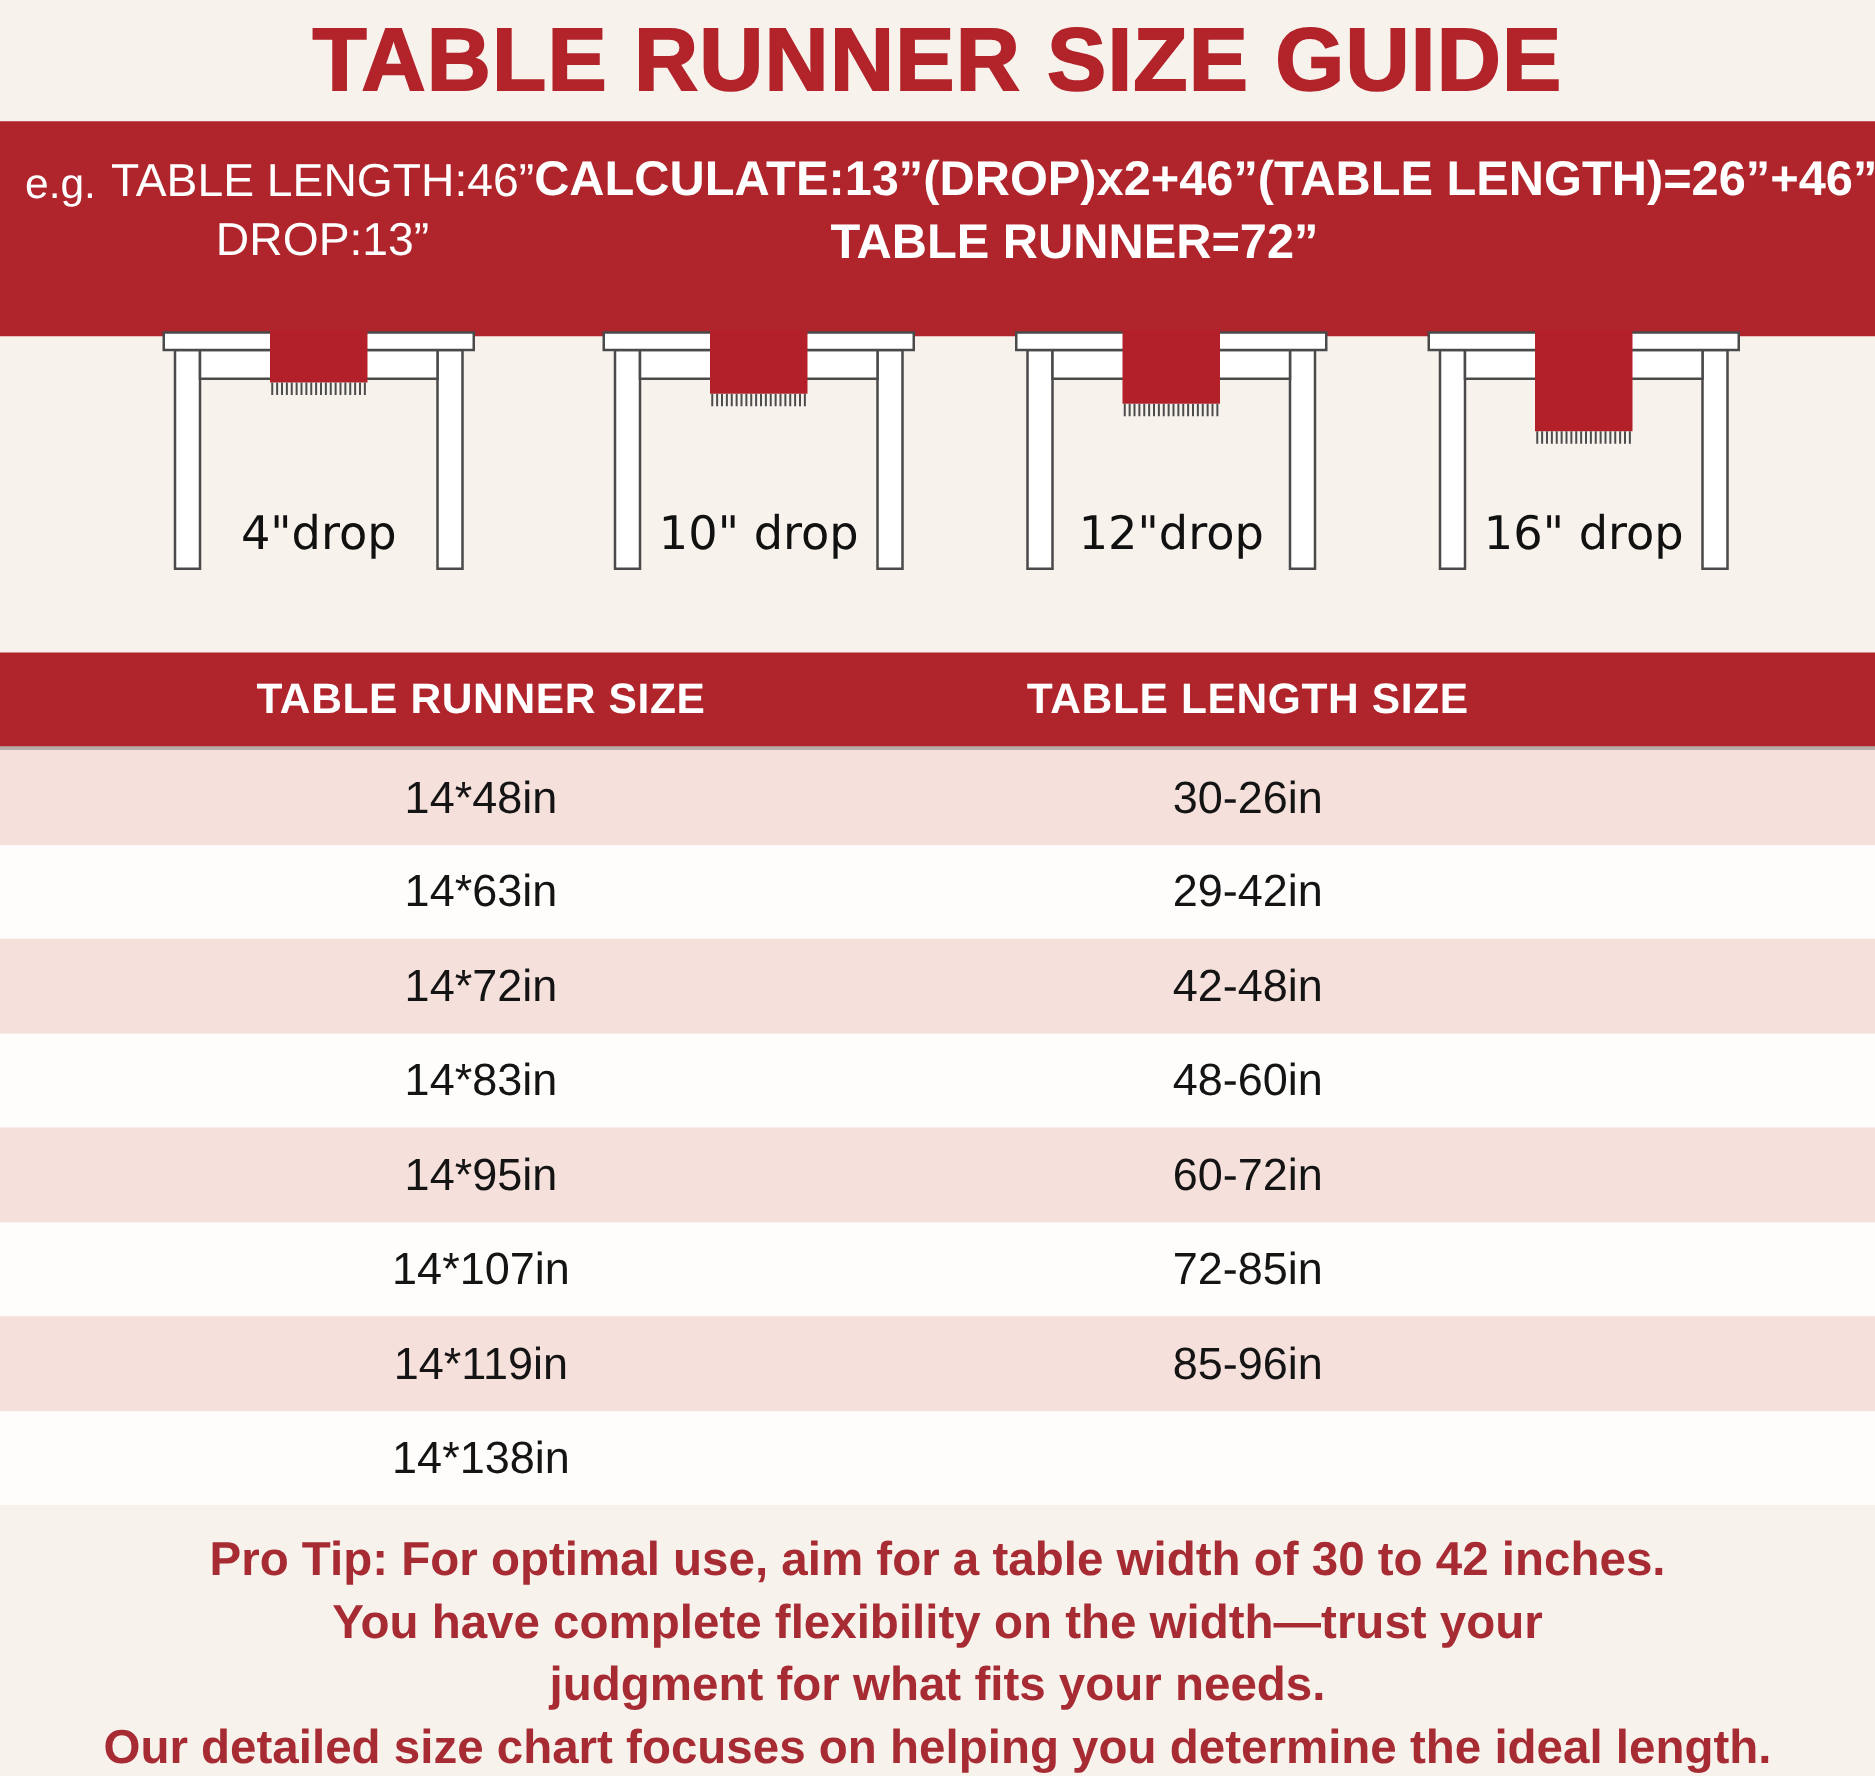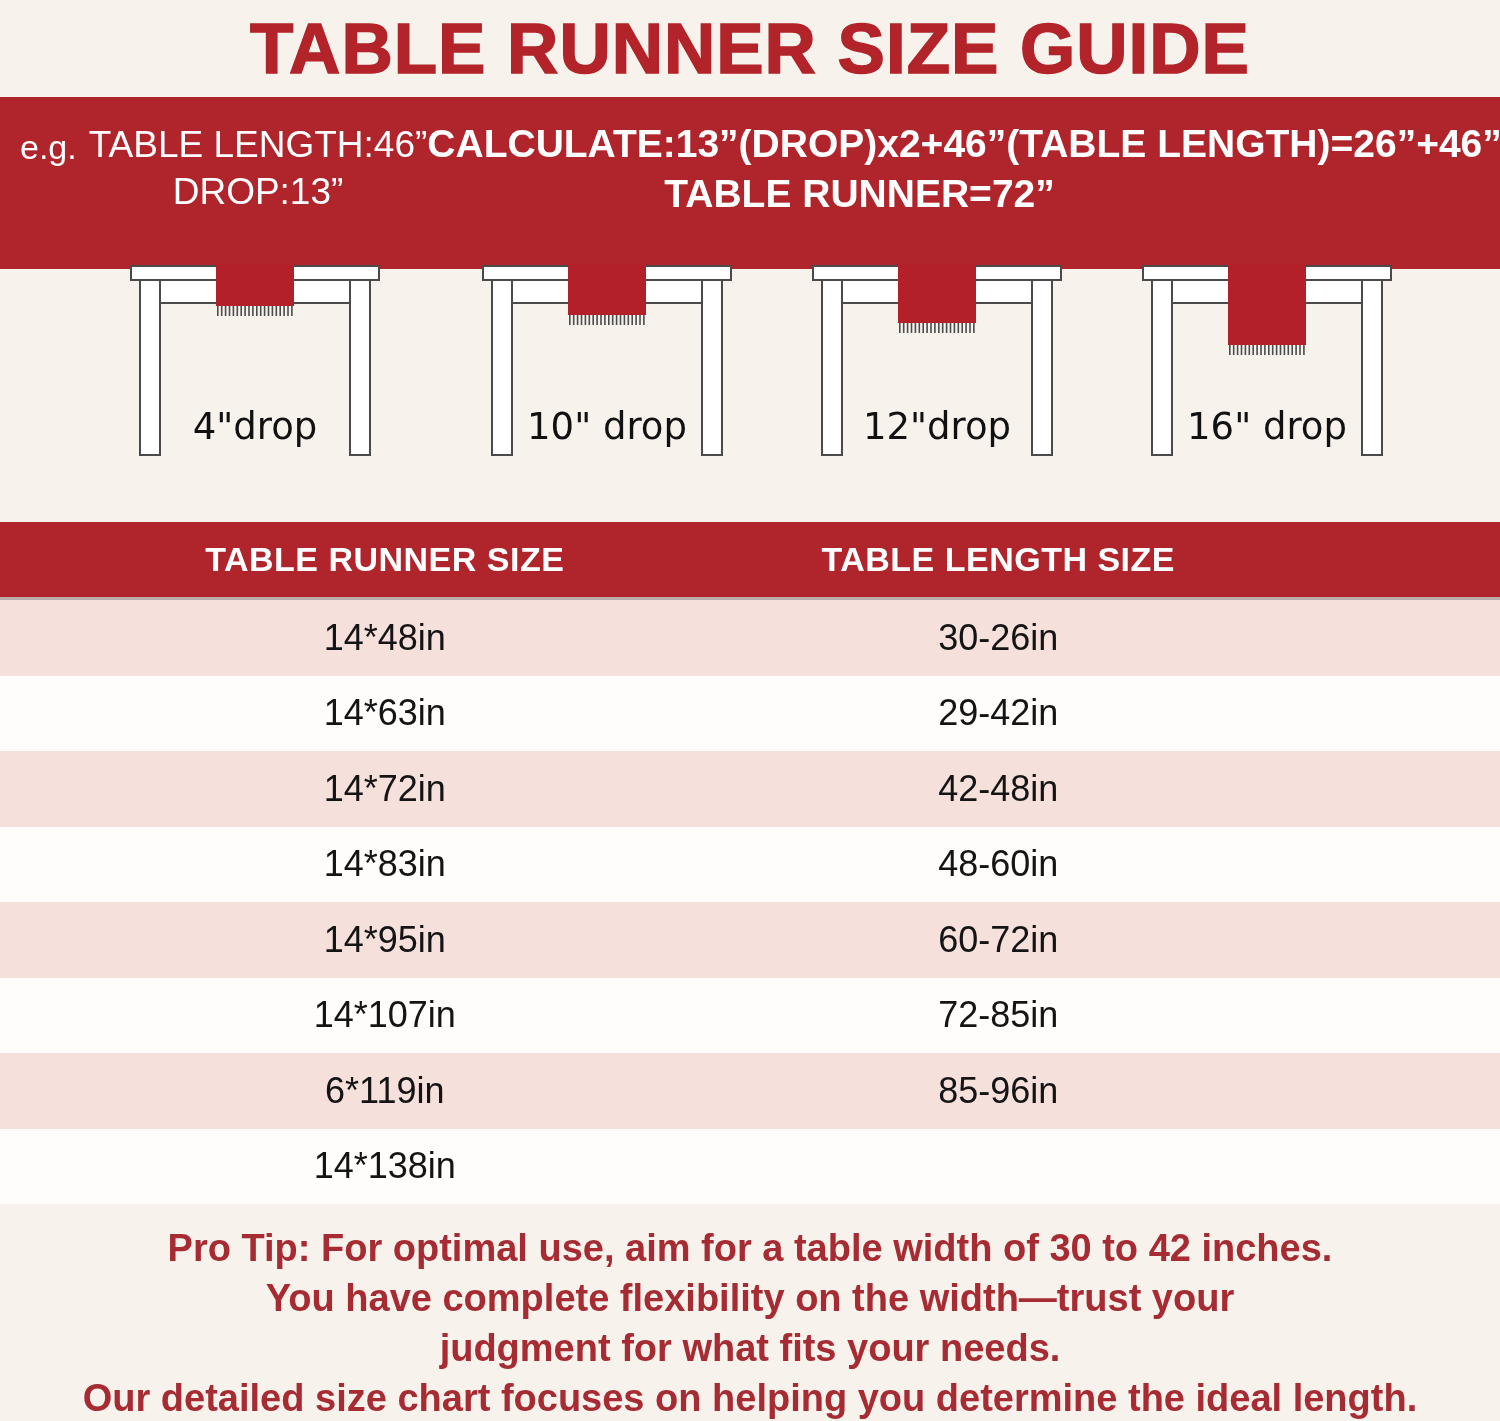--- a/index.html
+++ b/index.html
@@ -178,21 +178,21 @@
     </div>
     <div class="cols trow">
       <div>14*95in</div>
       <div>60-72in</div>
     </div>
     <div class="cols trow">
       <div>14*107in</div>
       <div>72-85in</div>
     </div>
     <div class="cols trow">
-      <div>6*119in</div>
+      <div>14*119in</div>
       <div>85-96in</div>
     </div>
     <div class="cols trow">
       <div>14*138in</div>
     </div>
   </div>
 
   <div class="protip">
     <div>Pro Tip: For optimal use, aim for a table width of 30 to 42 inches.</div>
     <div>You have complete flexibility on the width—trust your</div>

